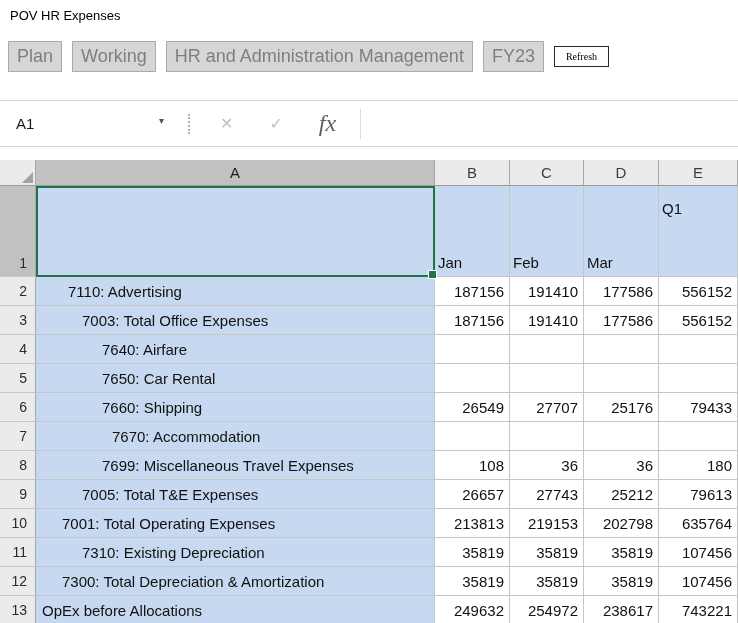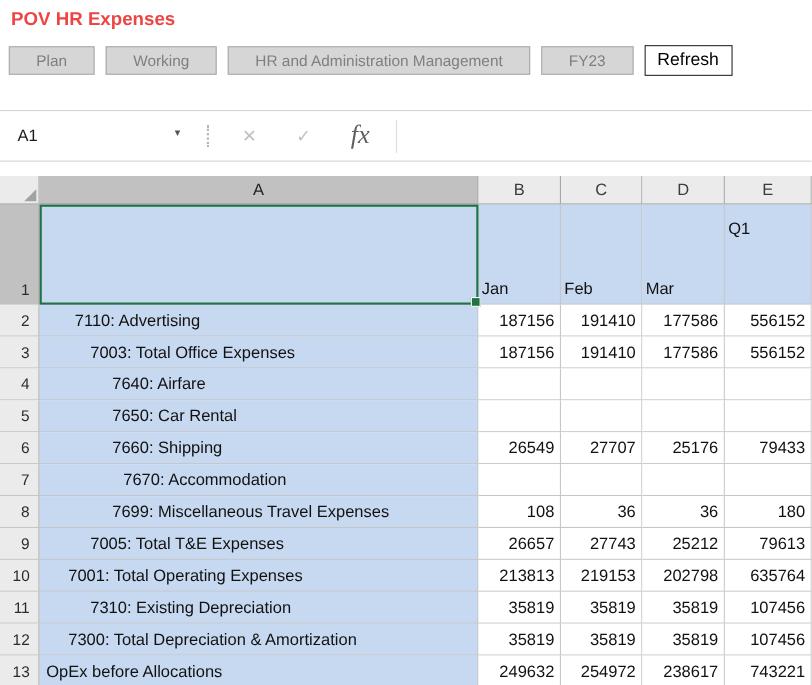--- a/index.html
+++ b/index.html
@@ -1,28 +1,28 @@
 <!DOCTYPE html>
 <html><head>
 <meta charset="utf-8">
 <style>
   html,body{margin:0;padding:0;}
   body{
     width:738px;height:623px;overflow:hidden;position:relative;
     background:#ffffff;font-family:"Liberation Sans",sans-serif;
   }
   
-  .pov-title{position:absolute;top:8px;left:10px;font-size:17px;font-weight:bold;color:#ef4444;}
+  .pov-title{position:absolute;top:8px;left:10px;font-size:13px;font-weight:normal;color:#000000;}
   .pov-bar{position:absolute;top:41px;left:8px;display:flex;gap:10px;align-items:center;}
   .pov-btn{
-    font-family:"Liberation Sans",sans-serif;font-size:14px;color:#7f7f7f;
-    background:#d6d6d6;border:1px solid #aaaaaa;padding:4px 24px;white-space:nowrap;cursor:default;
+    font-family:"Liberation Sans",sans-serif;font-size:18px;color:#7f7f7f;
+    background:#d6d6d6;border:1px solid #aaaaaa;padding:4px 8px;white-space:nowrap;cursor:default;
   }
   .refresh-btn{
-    font-family:Liberation Sans, sans-serif;font-size:16px;color:#000000;
+    font-family:Liberation Serif, serif;font-size:10px;color:#000000;
     background:#ffffff;border:1px solid #2a2a2a;padding:4px 11px;white-space:nowrap;cursor:pointer;
   }
   
   .fx-strip{
     position:absolute;top:100px;left:0;width:738px;height:47px;box-sizing:border-box;
     border-top:1px solid #d4d4d4;border-bottom:1px solid #d4d4d4;
     background:#ffffff;display:flex;align-items:center;padding-left:10px;
   }
   .name-box{width:148px;display:flex;align-items:flex-start;justify-content:space-between;
     font-size:15px;color:#1a1a1a;padding:0 6px;cursor:text;}

